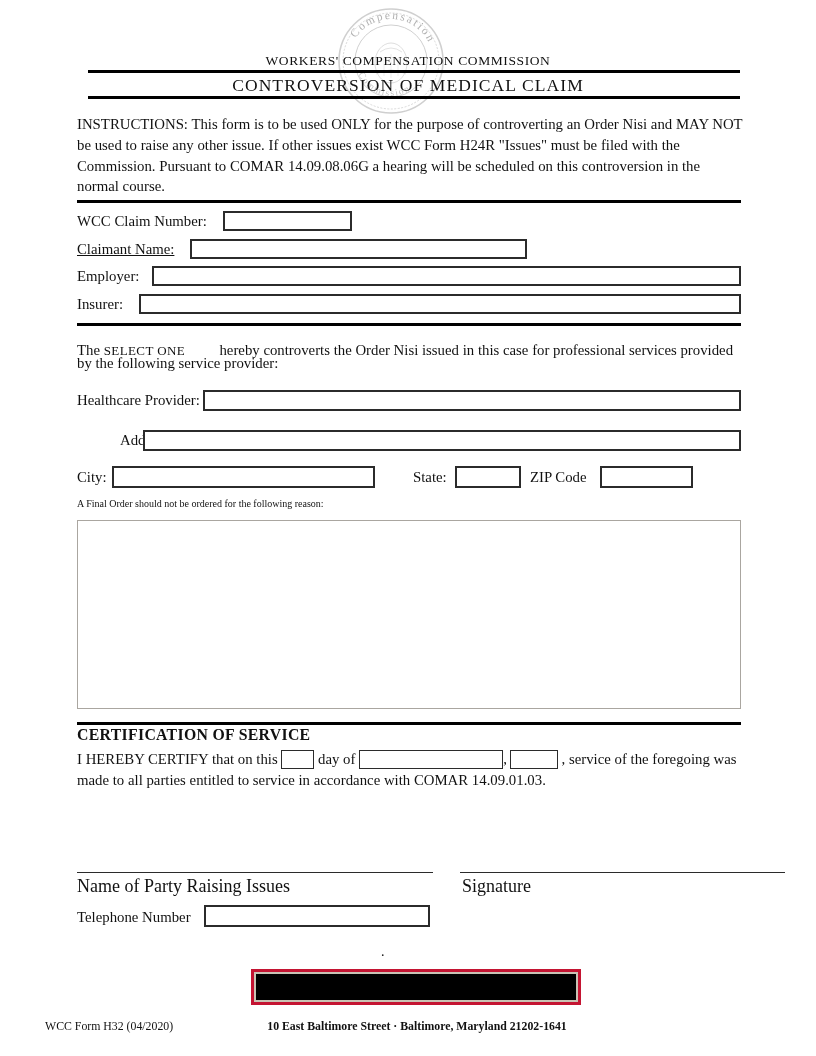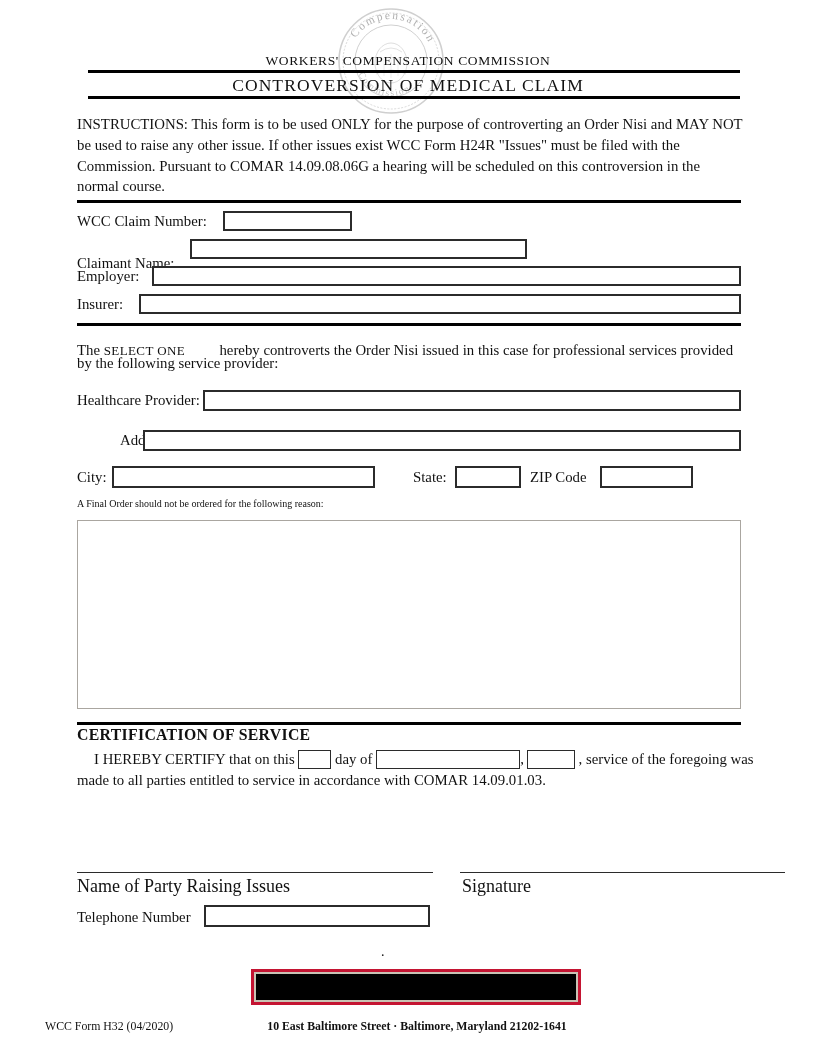--- a/index.html
+++ b/index.html
@@ -27,21 +27,21 @@
     font-family:"Liberation Serif", serif;color:#111;background:transparent;border:none;
     vertical-align:baseline;cursor:pointer;
   }
   .reason-label{position:absolute;left:77px;top:498px;font-size:10px;font-family:Liberation Serif, serif;}
   .reason-box{
     position:absolute;left:77px;top:520px;width:664px;height:189px;
     border:1px solid #aaa6a0;background:#fff;resize:none;box-sizing:border-box;
     font-family:"Liberation Serif", serif;font-size:14px;padding:4px;
   }
   .cert-heading{position:absolute;left:77px;top:726px;font-size:15.8px;font-weight:bold;letter-spacing:.3px;}
-  .cert-line1{position:absolute;left:94px;top:750px;font-size:14.8px;display:flex;align-items:center;white-space:pre;}
+  .cert-line1{position:absolute;left:77px;top:750px;font-size:14.8px;display:flex;align-items:center;white-space:pre;}
   .cert-box{background:#fff;border:1.6px solid #2b2b2b;height:19px;box-sizing:border-box;
     font-family:"Liberation Serif", serif;font-size:13px;padding:0 3px;}
   .cert-line2{position:absolute;left:77px;top:772px;font-size:14.8px;}
   .sig-line{position:absolute;top:872px;height:1.4px;background:#2b2b2b;}
   .sig-label{position:absolute;top:876px;font-size:18px;}
   .black-button{
     position:absolute;left:251px;top:969px;width:330px;height:36px;
     background:#000;border:3px solid #c41432;box-sizing:border-box;
     box-shadow:inset 0 0 0 2px #c9c2b4;cursor:pointer;padding:0;
   }
@@ -83,21 +83,21 @@
   <div class="rule" style="top:70px;left:88px;width:652px;"></div>
   <div class="main-title">CONTROVERSION OF MEDICAL CLAIM</div>
   <div class="rule" style="top:96px;left:88px;width:652px;"></div>
 
   <div class="instructions">INSTRUCTIONS: This form is to be used ONLY for the purpose of controverting an Order Nisi and MAY NOT be used to raise any other issue.  If other issues exist WCC Form H24R "Issues" must be filed with the Commission.  Pursuant to COMAR 14.09.08.06G  a hearing will be scheduled on this controversion in the normal course.</div>
   <div class="rule" style="top:200px;left:77px;width:664px;"></div>
 
   <div class="abs lbl" style="left:77px;top:213px;">WCC Claim Number:</div>
   <input class="txt-input" style="left: 223px; top: 211px; width: 129px; height: 20px;" value="">
 
-  <div class="abs lbl" style="left:77px;top:255px;">Claimant Name:</div>
+  <div class="abs lbl" style="left:77px;top:241px;text-decoration:underline;">Claimant Name:</div>
   <input class="txt-input" style="left: 190px; top: 239px; width: 337px; height: 20px;" value="">
 
   <div class="abs lbl" style="left:77px;top:268px;">Employer:</div>
   <input class="txt-input" style="left: 152px; top: 266px; width: 589px; height: 20px;" value="">
 
   <div class="abs lbl" style="left:77px;top:296px;text-align:center;">Insurer:</div>
   <input class="txt-input" style="left: 139px; top: 294px; width: 602px; height: 20px;" value="">
 
   <div class="rule" style="top:323px;left:77px;width:664px;"></div>
 

